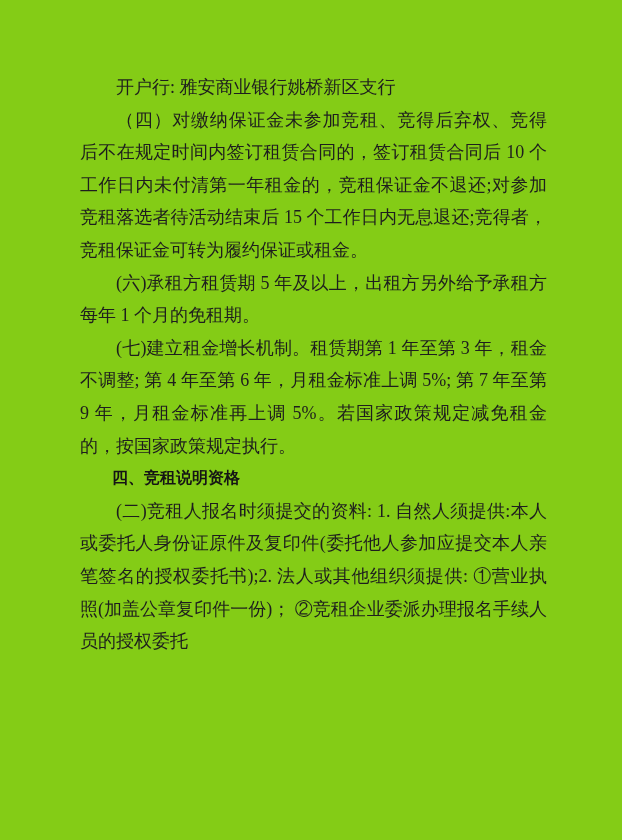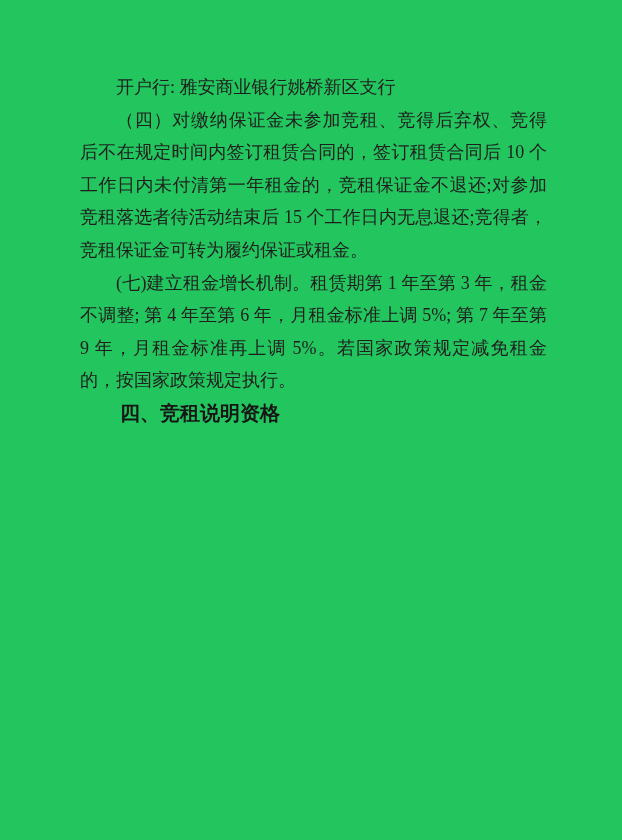--- a/index.html
+++ b/index.html
@@ -4,21 +4,21 @@
 <style>
   html, body {
     margin: 0;
     padding: 0;
     background: #ffffff;
   }
   .page {
     position: relative;
     width: 622px;
     height: 840px;
-    background: #22c55e;
+    background: #84cc16;
     overflow: hidden;
   }
   .doc {
     position: absolute;
     left: 80px;
     top: 71px;
     width: 467px;
     color: #1e1e1e;
     font-family: "Liberation Serif", "DejaVu Serif", serif;
     font-size: 18px;
@@ -30,27 +30,29 @@
     margin: 0;
     padding: 0;
     text-indent: 2em;
   }
   .heading {
     margin: 0;
     padding: 0;
     text-indent: 2em;
     font-family: "Liberation Sans", "DejaVu Sans", sans-serif;
     font-weight: bold;
-    font-size: 20px;
+    font-size: 16px;
     color: #151515;
   }
 </style>
 </head>
 <body>
 
 <div class="page">
   <div class="doc">
     <p class="para">开户行: 雅安商业银行姚桥新区支行</p>
     <p class="para">（四）对缴纳保证金未参加竞租、竞得后弃权、竞得后不在规定时间内签订租赁合同的，签订租赁合同后 10 个工作日内未付清第一年租金的，竞租保证金不退还;对参加竞租落选者待活动结束后 15 个工作日内无息退还;竞得者，竞租保证金可转为履约保证或租金。</p>
+    <p class="para">(六)承租方租赁期 5 年及以上，出租方另外给予承租方每年 1 个月的免租期。</p>
     <p class="para">(七)建立租金增长机制。租赁期第 1 年至第 3 年，租金不调整; 第 4 年至第 6 年，月租金标准上调 5%; 第 7 年至第 9 年，月租金标准再上调 5%。若国家政策规定减免租金的，按国家政策规定执行。</p>
     <h2 class="heading">四、竞租说明资格</h2>
+    <p class="para">(二)竞租人报名时须提交的资料: 1. 自然人须提供:本人或委托人身份证原件及复印件(委托他人参加应提交本人亲笔签名的授权委托书);2. 法人或其他组织须提供: ①营业执照(加盖公章复印件一份)； ②竞租企业委派办理报名手续人员的授权委托</p>
   </div>
 </div>
 
 </body></html>

